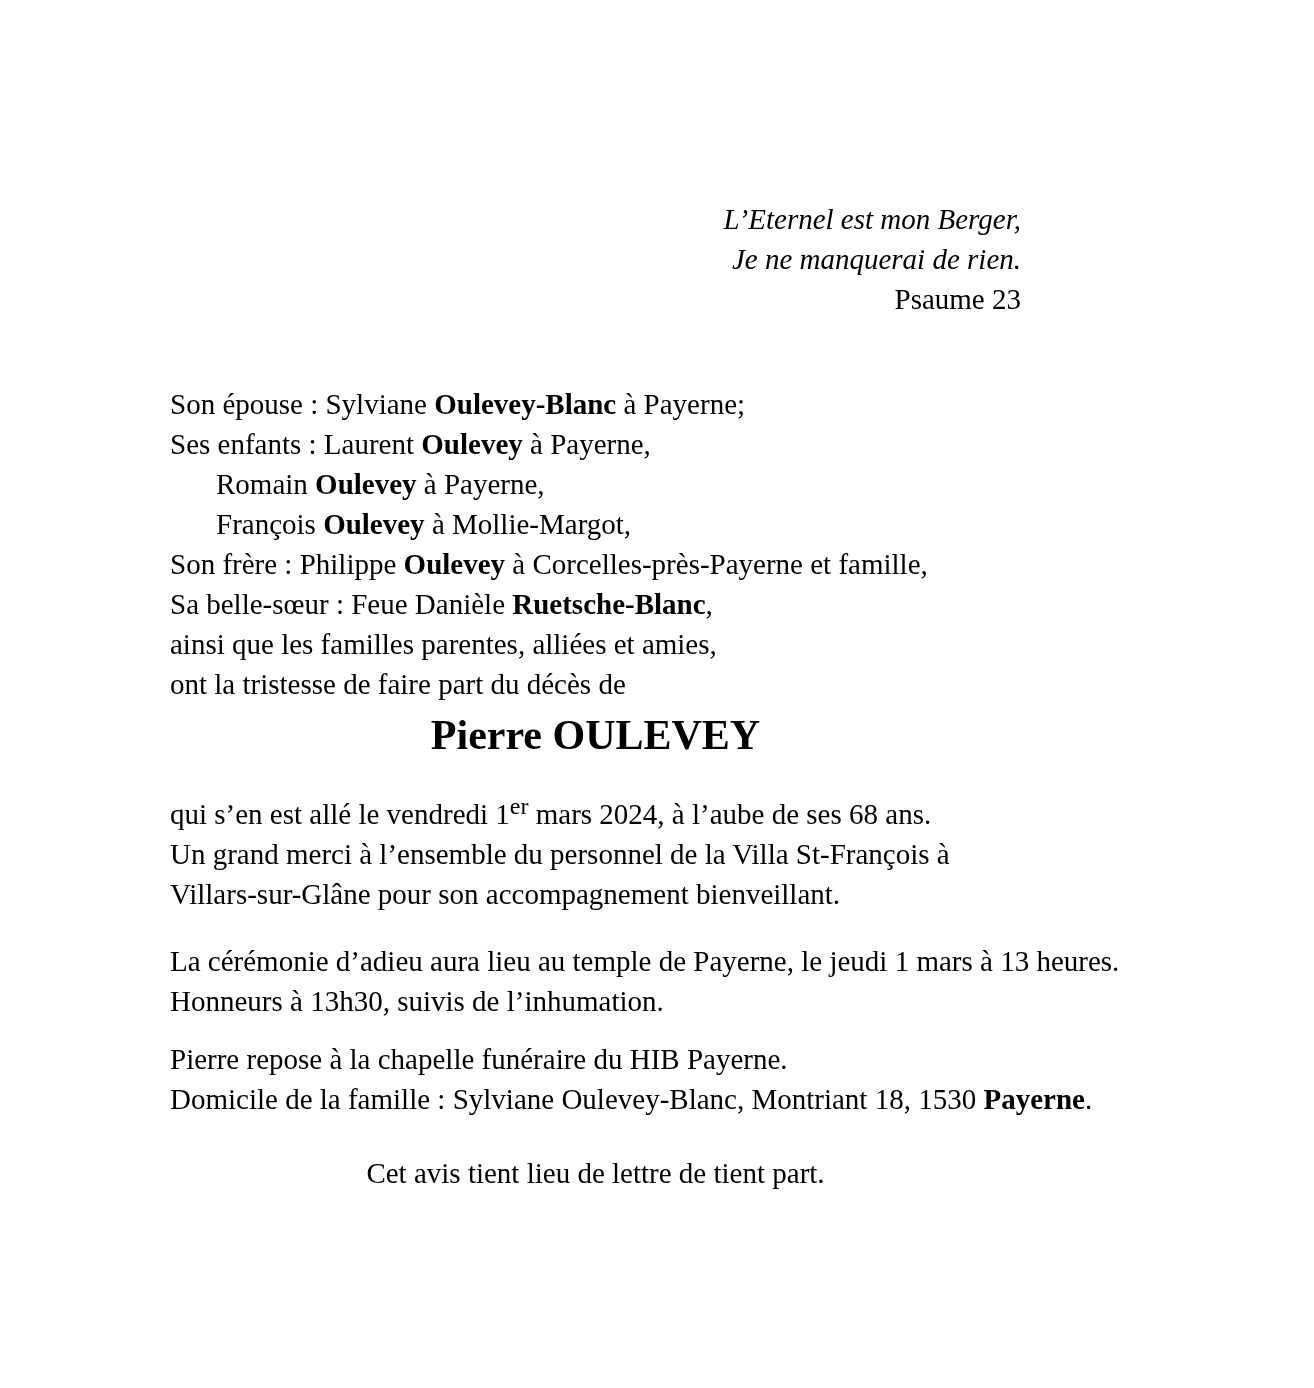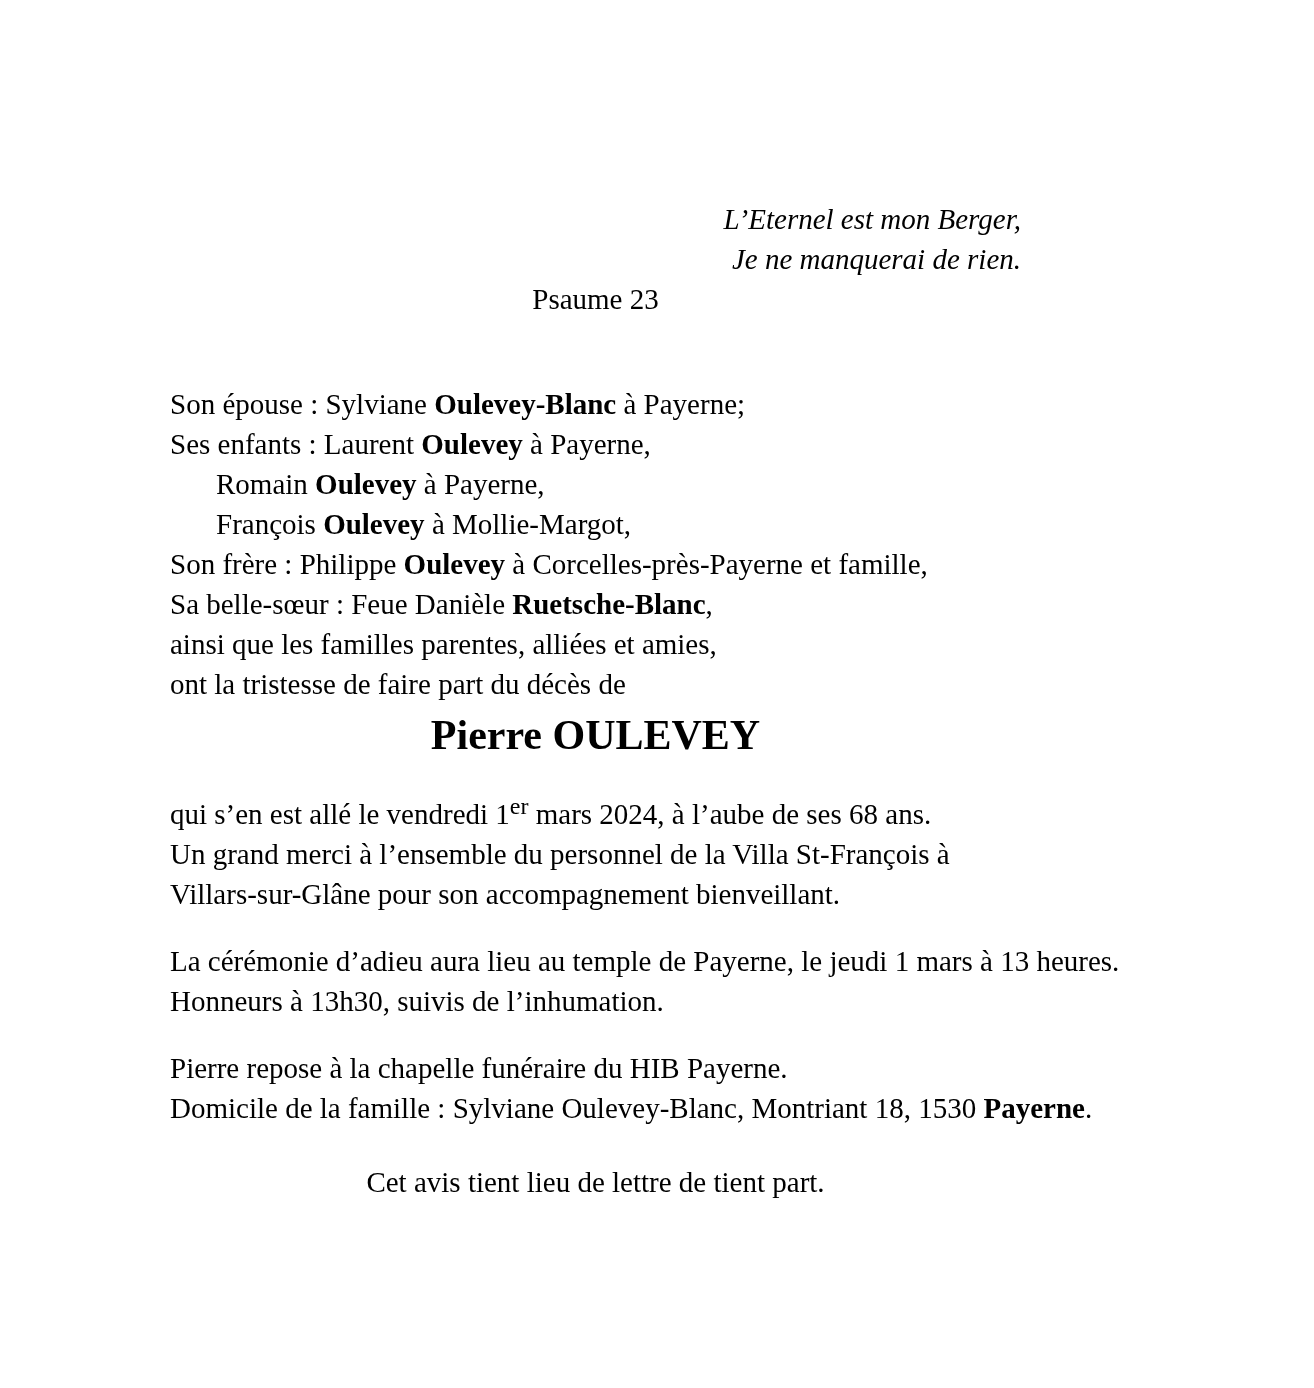--- a/index.html
+++ b/index.html
@@ -11,35 +11,35 @@
     height: 1388px;
     background: #ffffff;
     color: #000000;
     font-family: "Liberation Serif", serif;
     font-size: 29px;
     line-height: 40px;
     padding: 199px 101px 0 170px;
   }
   .line { white-space: nowrap; }
   .epigraph { text-align: right; font-style: italic; }
-  .epigraph .attribution { font-style: normal; text-align: center; }
+  .epigraph .attribution { font-style: normal; }
   .family { margin-top: 65px; }
   .line.indent { padding-left: 46px; }
   .b { font-weight: bold; }
   .deceased-name {
     margin-top: 8px;
     text-align: center;
     font-size: 42px;
     line-height: 46px;
     font-weight: bold;
     white-space: nowrap;
   }
   .para-passing { margin-top: 36px; }
   .para-ceremony { margin-top: 27px; }
-  .para-repose { margin-top: 27px; }
+  .para-repose { margin-top: 18px; }
   .closing { margin-top: 34px; text-align: center; }
   sup.ord {
     font-size: 24px;
     line-height: 0;
     vertical-align: 10px;
   }
 </style>
 </head>
 <body>
 

